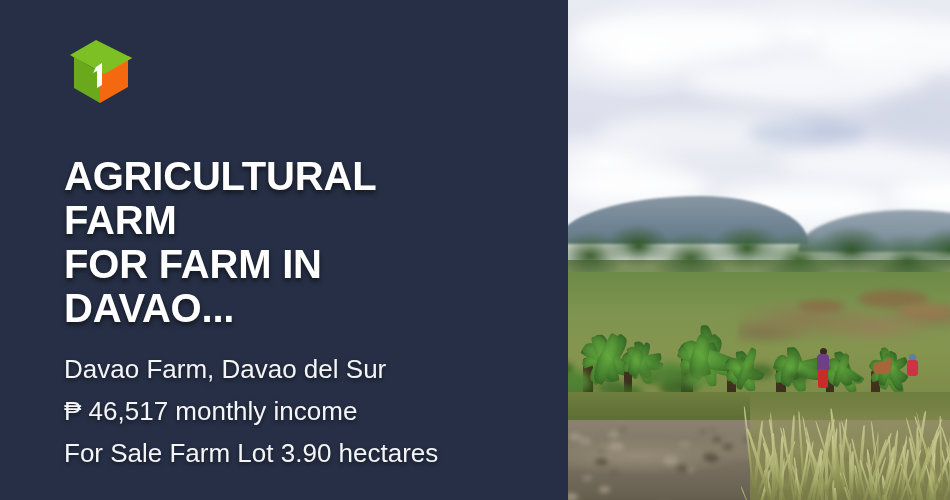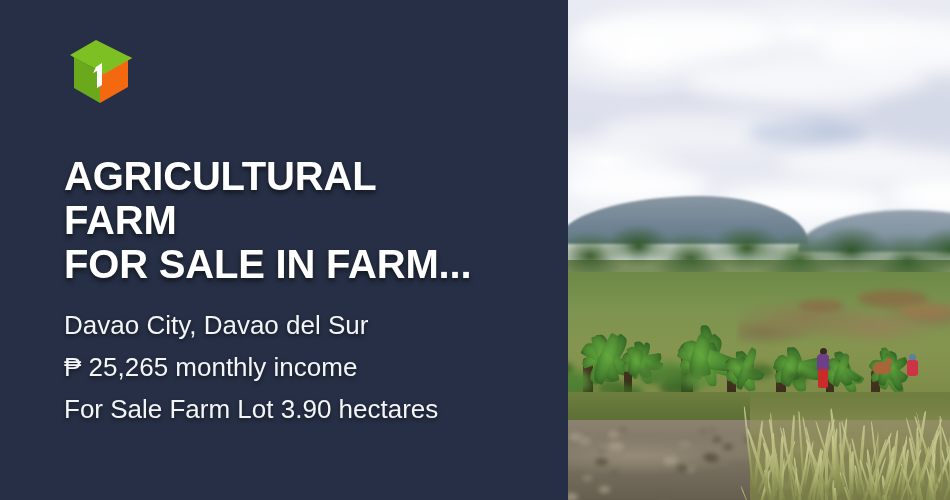--- a/index.html
+++ b/index.html
@@ -257,25 +257,25 @@
 
         <path d="M4 21 L30 6 L66 24 L38 40 Z" fill="#7dc024"></path>
 
         <path d="M4 21 L8 23 L34 38 L38 40 Z" fill="#8fd12c" opacity="0.9"></path>
 
         <path d="M30 33 L36 29 L36 51 L31 54 L31 37 L27 39 Z" fill="#ffffff"></path>
       </svg>
     </div>
 
     <h1 class="listing-title">AGRICULTURAL FARM
-FOR SALE IN FARM...</h1>
+FOR FARM IN DAVAO...</h1>
 
     <div class="detail-list">
-      <div class="detail-line">Davao City, Davao del Sur</div>
-      <div class="detail-line">₱ 25,265 monthly income</div>
+      <div class="detail-line">Davao Farm, Davao del Sur</div>
+      <div class="detail-line">₱ 46,517 monthly income</div>
       <div class="detail-line">For Sale Farm Lot 3.90 hectares</div>
     </div>
 
   </section>
 
   <figure class="photo">
 
     <div class="sky"></div>
     <div class="cloud c1"></div>
     <div class="cloud c2"></div>

